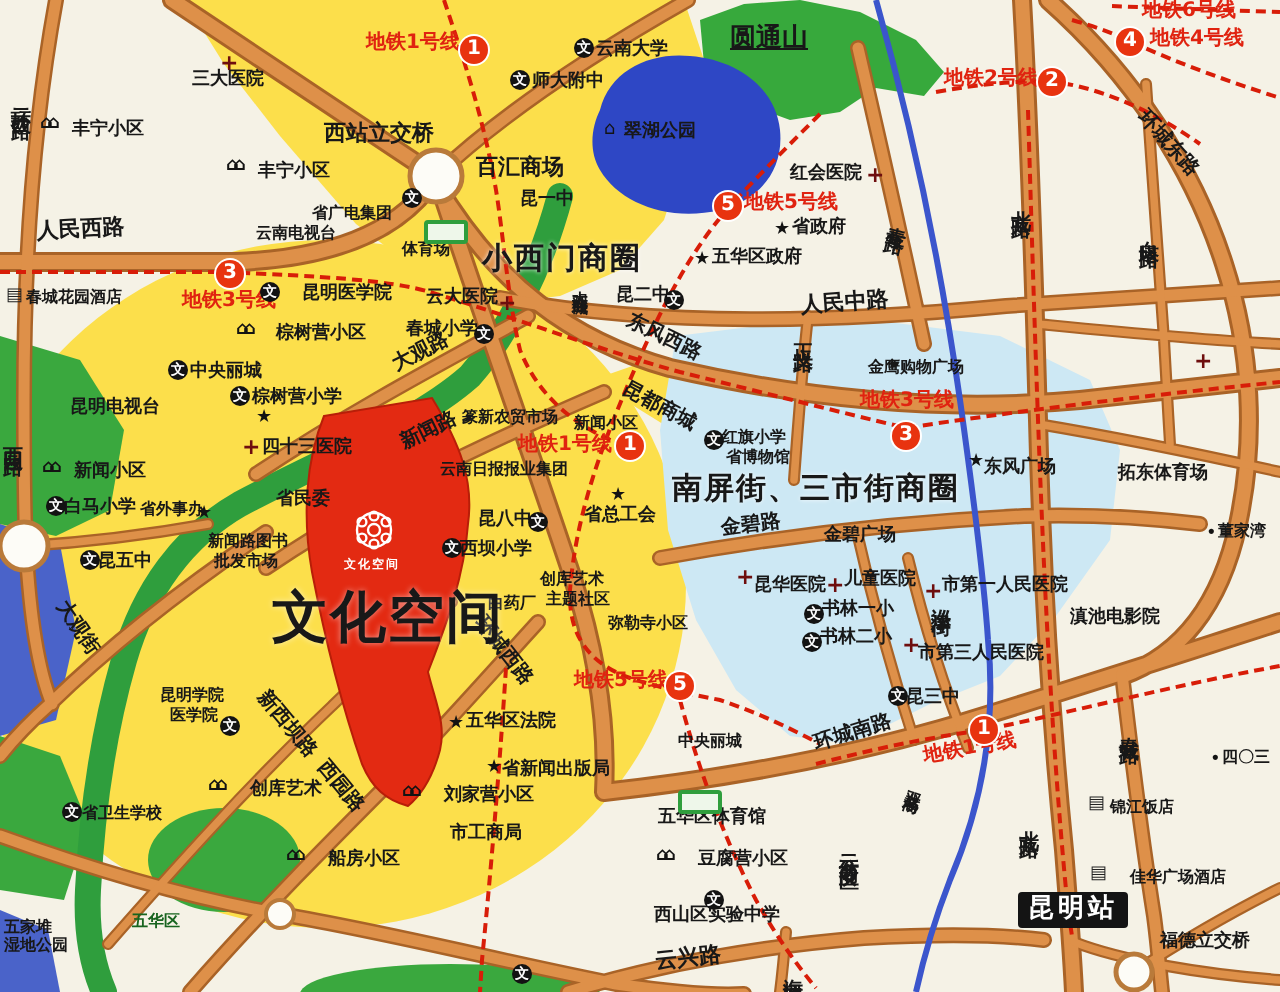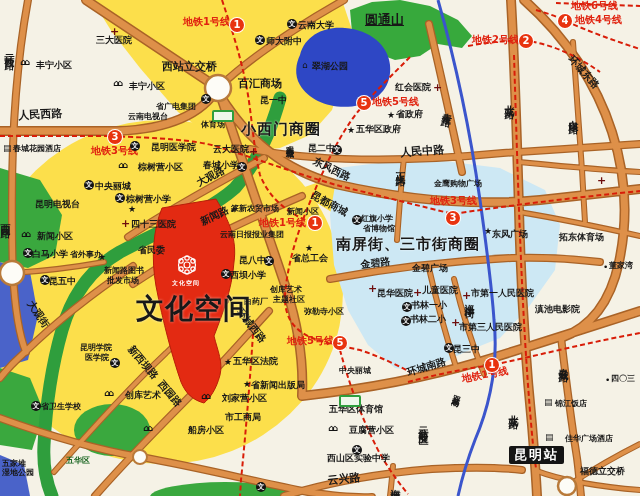--- a/index.html
+++ b/index.html
@@ -190,21 +190,21 @@
       <div class="lbl v-sm" style="left: 285px; top: 139px;">大观商业城</div>
       <div class="lbl road" style="left: 243px; top: 307px; transform: rotate(52deg);">环城西路</div>
       <div class="lbl huge" style="left: 136px; top: 295px;">文化空间</div>
       <div class="lbl logo-text" style="left: 172px; top: 280px;">文化空间</div>
       <div class="lbl road" style="left: 134px; top: 344px; transform: rotate(50deg);">新西坝路</div>
       <div class="lbl road" style="left: 164px; top: 379px; transform: rotate(50deg);">西园路</div>
       <div class="lbl poi-sm" style="left: 80px; top: 344px;">昆明学院</div>
       <div class="lbl poi-sm" style="left: 85px; top: 354px;">医学院</div>
       <div class="lbl poi-sm" style="left: 41px; top: 403px;">省卫生学校</div>
       <div class="lbl poi" style="left: 125px; top: 391px;">创库艺术</div>
-      <div class="lbl poi" style="left: 164px; top: 426px; margin-left: 24px;">船房小区</div>
+      <div class="lbl poi" style="left: 164px; top: 426px;">船房小区</div>
       <div class="lbl poi-sm" style="left: 2px; top: 460px;">五家堆</div>
       <div class="lbl poi-sm" style="left: 2px; top: 469px;">湿地公园</div>
       <div class="lbl green-sm" style="left: 66px; top: 457px;">五华区</div>
       <div class="lbl poi" style="left: 233px; top: 357px;">五华区法院</div>
       <div class="lbl poi" style="left: 251px; top: 381px;">省新闻出版局</div>
       <div class="lbl poi" style="left: 222px; top: 394px;">刘家营小区</div>
       <div class="lbl poi" style="left: 225px; top: 413px;">市工商局</div>
       <div class="lbl poi-sm" style="left: 339px; top: 367px;">中央丽城</div>
       <div class="lbl poi" style="left: 329px; top: 405px;">五华区体育馆</div>
       <div class="lbl poi" style="left: 349px; top: 426px;">豆腐营小区</div>

